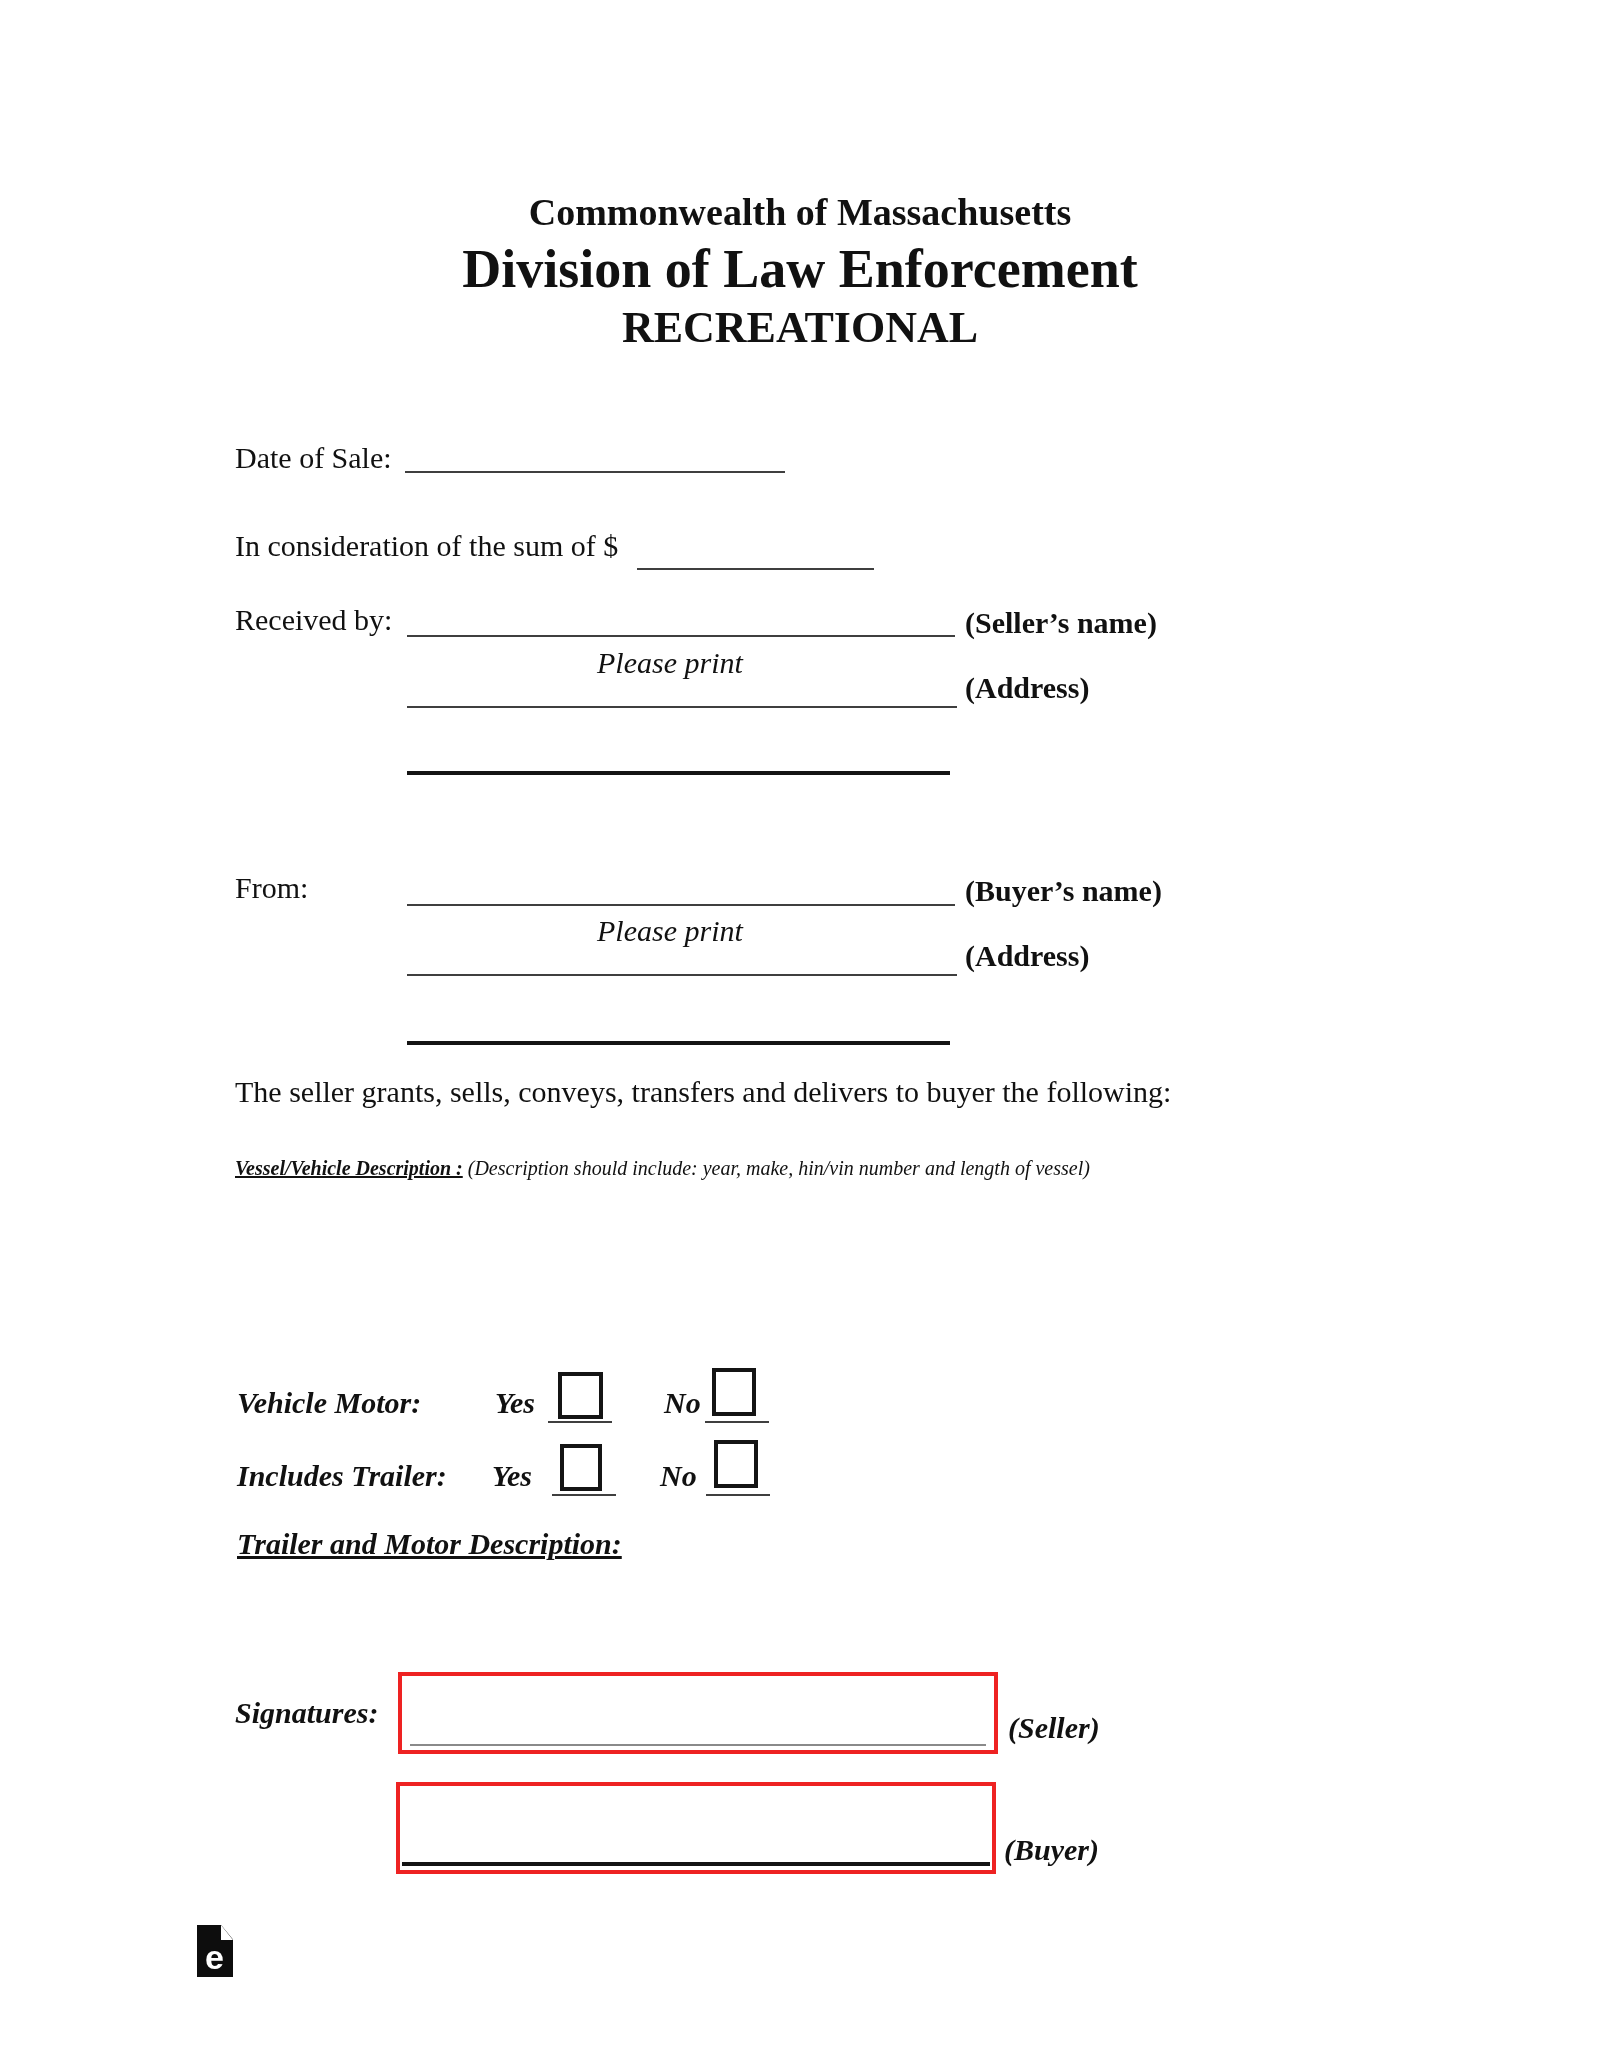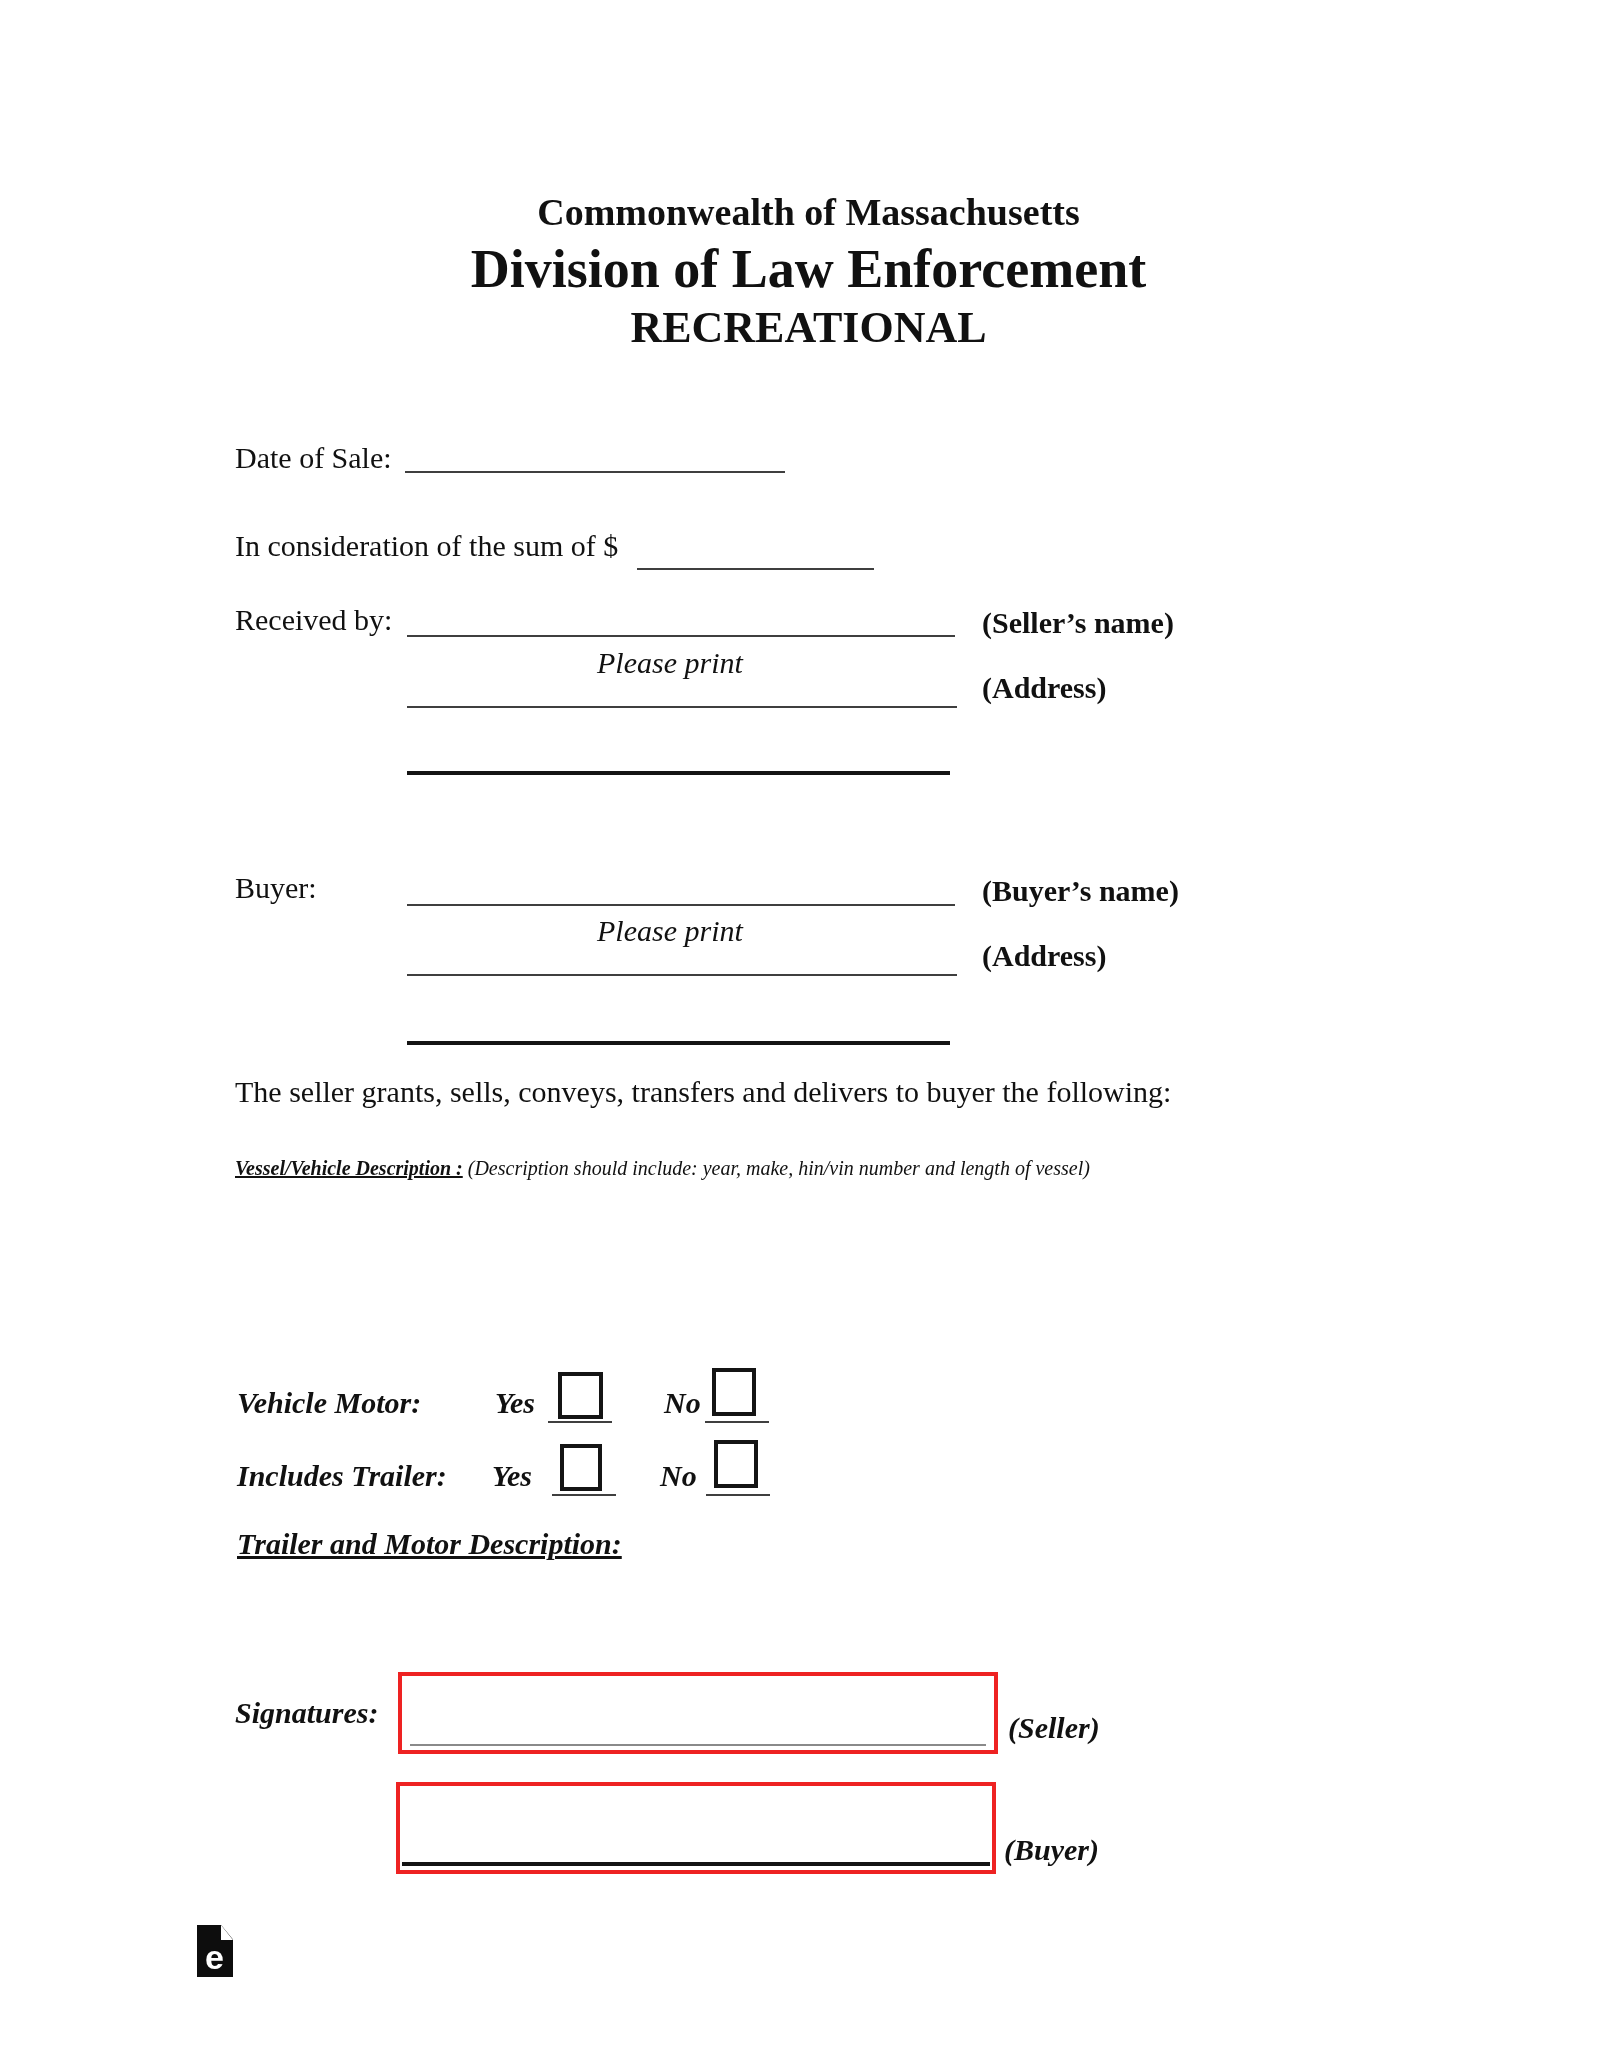--- a/index.html
+++ b/index.html
@@ -5,21 +5,21 @@
   :root { --sig-border:#ee2222; --line:#3f3f3f; --line-bold:#141414; }
   * { box-sizing:border-box; }
   html,body { margin:0; padding:0; background:#ffffff; }
   .page {
     position:relative; width:1600px; height:2070px; background:#ffffff;
     font-family:"Liberation Serif","DejaVu Serif",serif; color:#111;
     overflow:hidden;
   }
   .abs { position:absolute; line-height:1; white-space:nowrap; }
   .center { left:0; right:0; text-align:center; }
-  .b { font-weight:bold;padding-left:17px; }
+  .b { font-weight:bold; }
   .i { font-style:italic; }
   .bi { font-weight:bold; font-style:italic; }
   .u { text-decoration:underline; }
   .fs30 { font-size:30px; }
   .t1 { font-size:38px; }
   .t2 { font-size:54px; }
   .t3 { font-size:44px; }
   .t4 { font-size:50px; }
   .fill-line { position:absolute; height:2px; background:var(--line); }
   .fill-line.bold { height:4px; background:var(--line-bold); }
@@ -66,21 +66,21 @@
   <div class="fill-line" style="left:637px; top:568px; width:237px"></div>
 
   <div class="abs fs30" style="left:235px; top:605px">Received by:</div>
   <div class="fill-line" style="left:407px; top:635px; width:548px"></div>
   <div class="abs fs30 b" style="left:965px; top:608px">(Seller’s name)</div>
   <div class="abs fs30 i" style="left:597px; top:648px">Please print</div>
   <div class="fill-line" style="left:407px; top:706px; width:550px"></div>
   <div class="abs fs30 b" style="left:965px; top:673px">(Address)</div>
   <div class="fill-line bold" style="left:407px; top:771px; width:543px"></div>
 
-  <div class="abs fs30" style="left:235px; top:873px">Buyer:</div>
+  <div class="abs fs30" style="left:235px; top:873px">From:</div>
   <div class="fill-line" style="left:407px; top:904px; width:548px"></div>
   <div class="abs fs30 b" style="left:965px; top:876px">(Buyer’s name)</div>
   <div class="abs fs30 i" style="left:597px; top:916px">Please print</div>
   <div class="fill-line" style="left:407px; top:974px; width:550px"></div>
   <div class="abs fs30 b" style="left:965px; top:941px">(Address)</div>
   <div class="fill-line bold" style="left:407px; top:1041px; width:543px"></div>
 
   <div class="abs fs30" style="left:235px; top:1077px">The seller grants, sells, conveys, transfers and delivers to buyer the following:</div>
 
   <p class="desc-para" style="margin:0"><span class="bi u">Vessel/Vehicle Description :</span><span> </span><span class="i">(Description should include:  year, make, hin/vin number and length of vessel)</span></p>

